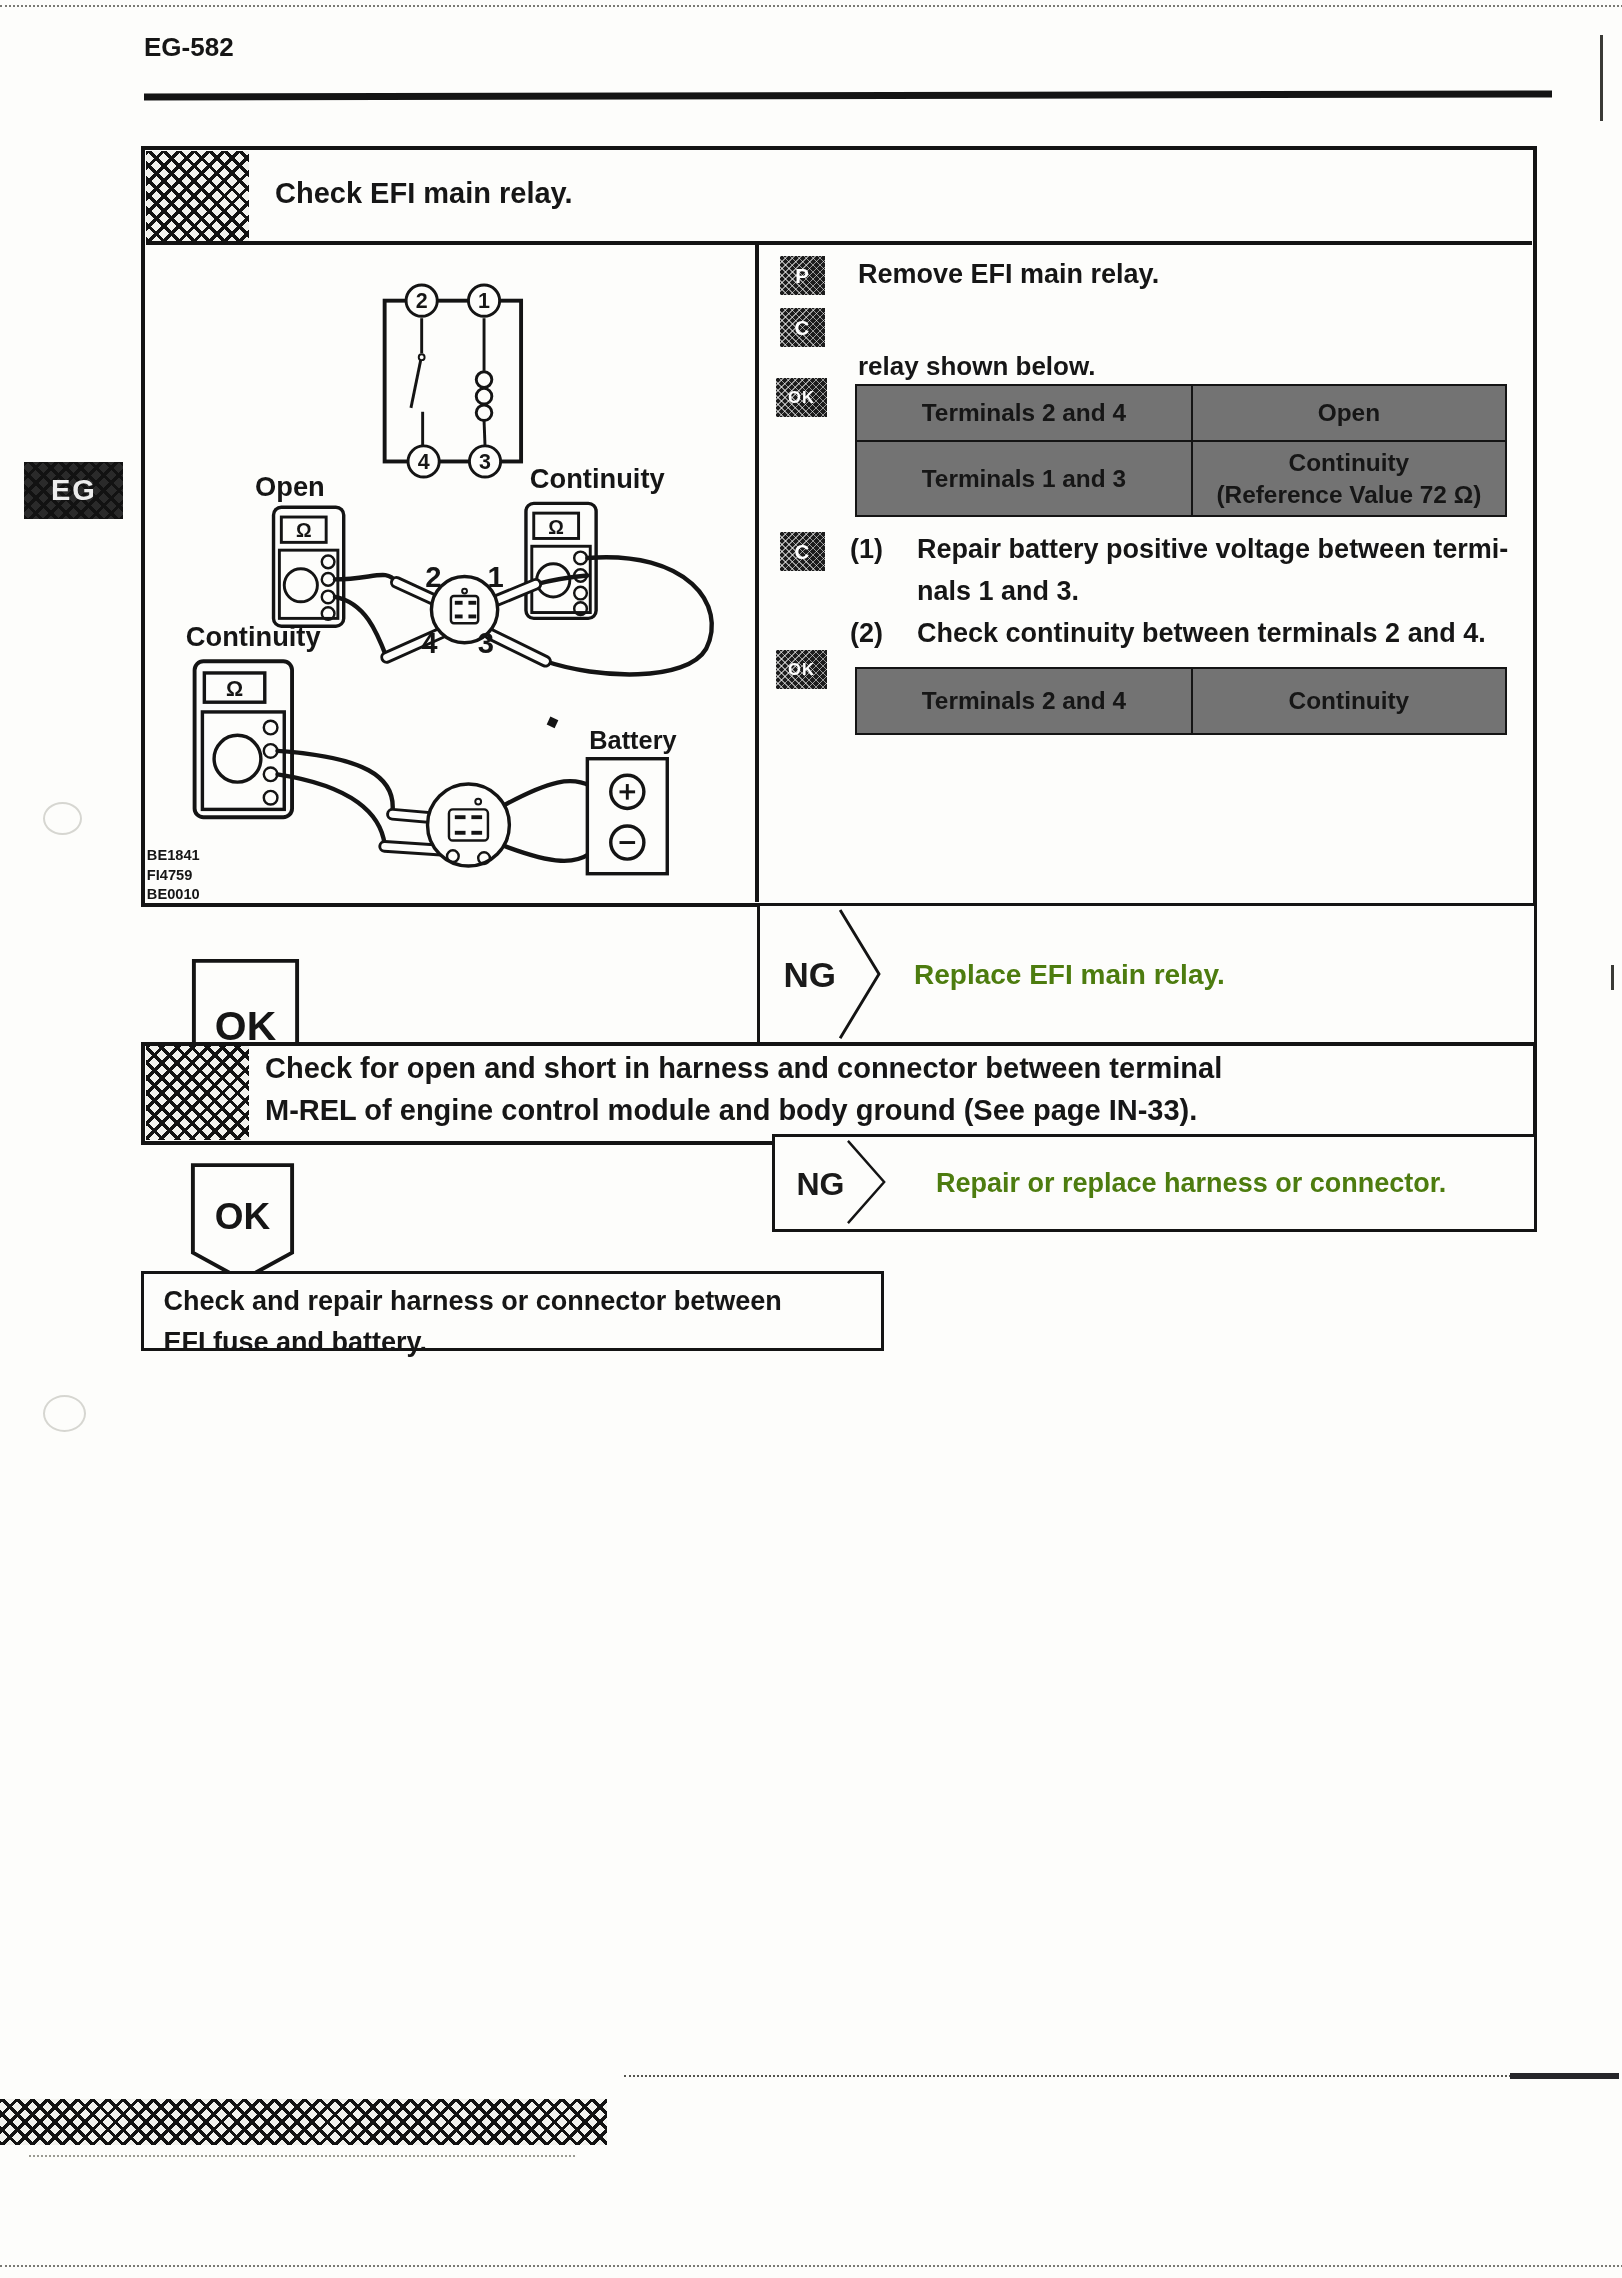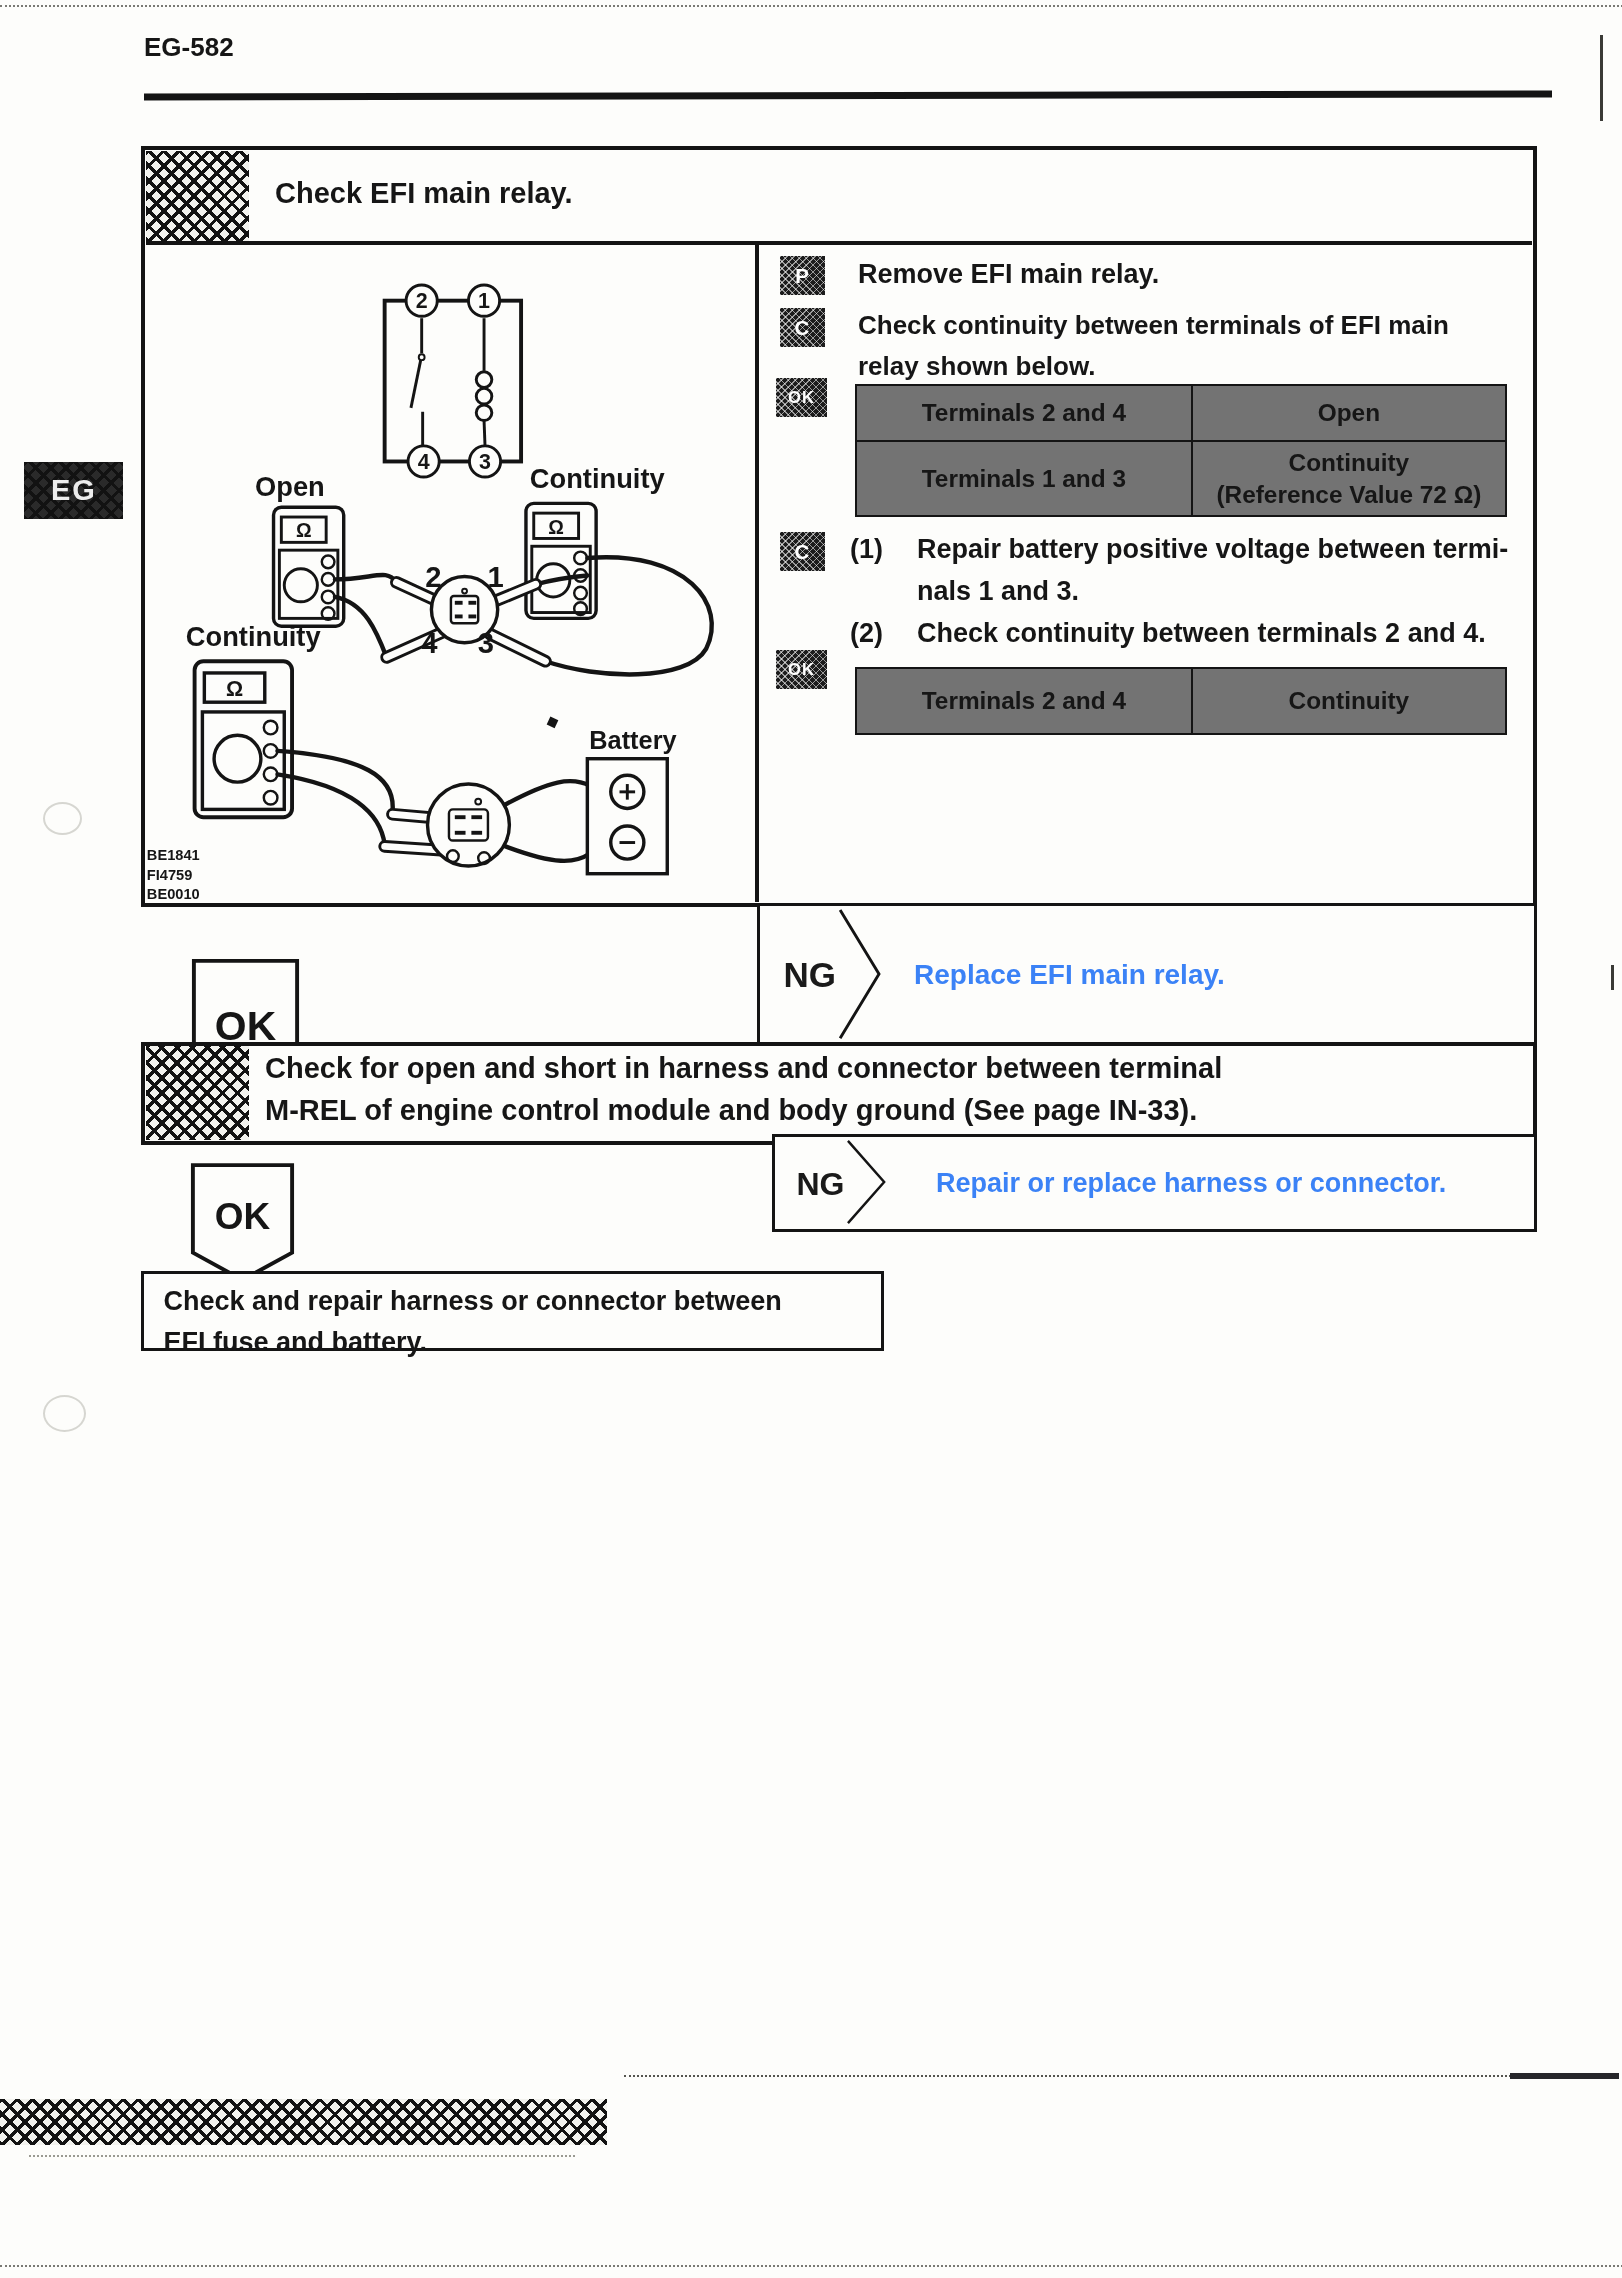--- a/index.html
+++ b/index.html
@@ -31,21 +31,21 @@
   }
   .box{position:absolute;border:4.9px solid #141414;background:#fdfdfb;box-sizing:border-box;}
   .tblwrap{position:absolute;}
   table.ctab{border-collapse:collapse;table-layout:fixed;width:100%;background:#737373;}
   table.ctab td{
     border:2.9px solid #141414;text-align:center;vertical-align:middle;
     font-size:24.4px;font-weight:600;color:#161616;padding:2px 3.9px;line-height:1.3;
   }
   .ngbox{position:absolute;border:3.9px solid #141414;background:#fdfdfb;box-sizing:border-box;}
   .ngbox .nglab{position:absolute;font-weight:700;color:#1a1a1a;}
-  .ngbox .ngact{position:absolute;font-weight:700;color:#3b82f6;}
+  .ngbox .ngact{position:absolute;font-weight:700;color:#4d7c0f;}
   svg text{fill:#161616;}
   .artifact{position:absolute;border:2px solid #c2c2ba;border-radius:50%;opacity:.65;}
 </style>
 </head>
 <body>
 
 <div class="page">
 
   <div class="dotline" style="left:0;top:4.9px;width:1623px;"></div>
   <div class="abs" style="left:1600px;top:35px;width:2.9px;height:86px;background:#3a3a36;"></div>
@@ -67,21 +67,20 @@
   <div class="abs" style="left:755px;top:245px;width:3.9px;height:657px;background:#141414;"></div>
 
   <div class="chip" style="left:780px;top:256px;width:45px;height:39px;font-size:20.5px;">
     <span>P</span>
   </div>
   <div class="t b6" style="left:858px;top:259px;font-size:27px;">Remove EFI main relay.</div>
 
   <div class="chip" style="left:780px;top:308px;width:45px;height:39px;font-size:20.5px;">
     <span>C</span>
   </div>
-  <div class="t b6" style="left:858px;top:310px;font-size:26px;">Check continuity between terminals of  EFI  main</div>
   <div class="t b6" style="left:858px;top:351px;font-size:26px;">relay shown below.</div>
 
   <div class="chip" style="left:776px;top:378px;width:51px;height:39px;font-size:16.6px;">
     <span>OK</span>
   </div>
 
   <div class="tblwrap" style="left:855px;top:384px;width:652px;">
     <table class="ctab">
       <tbody>
           <tr style="height:56px;">

